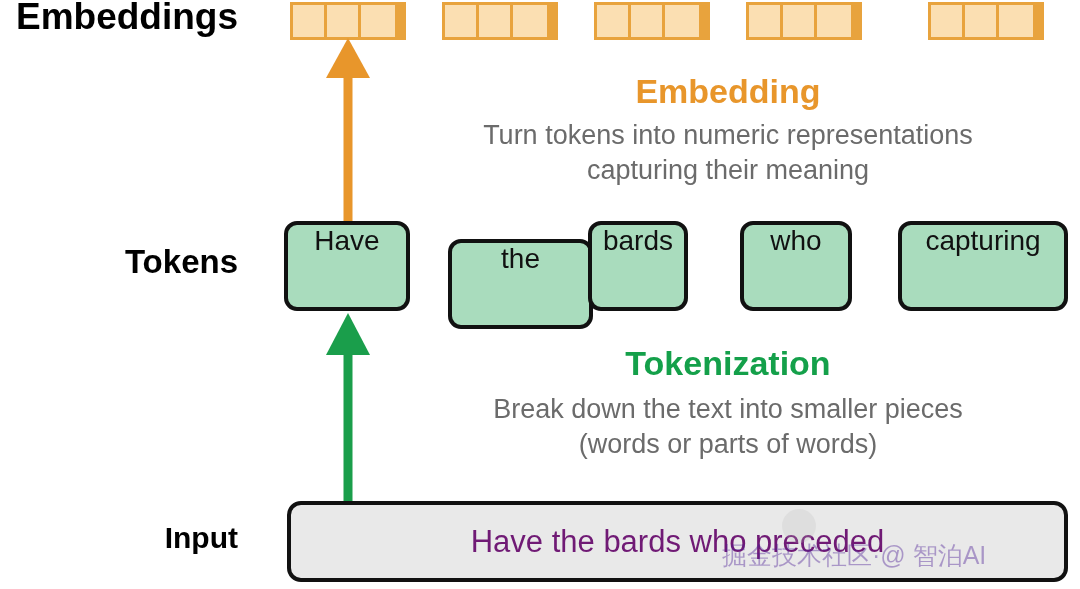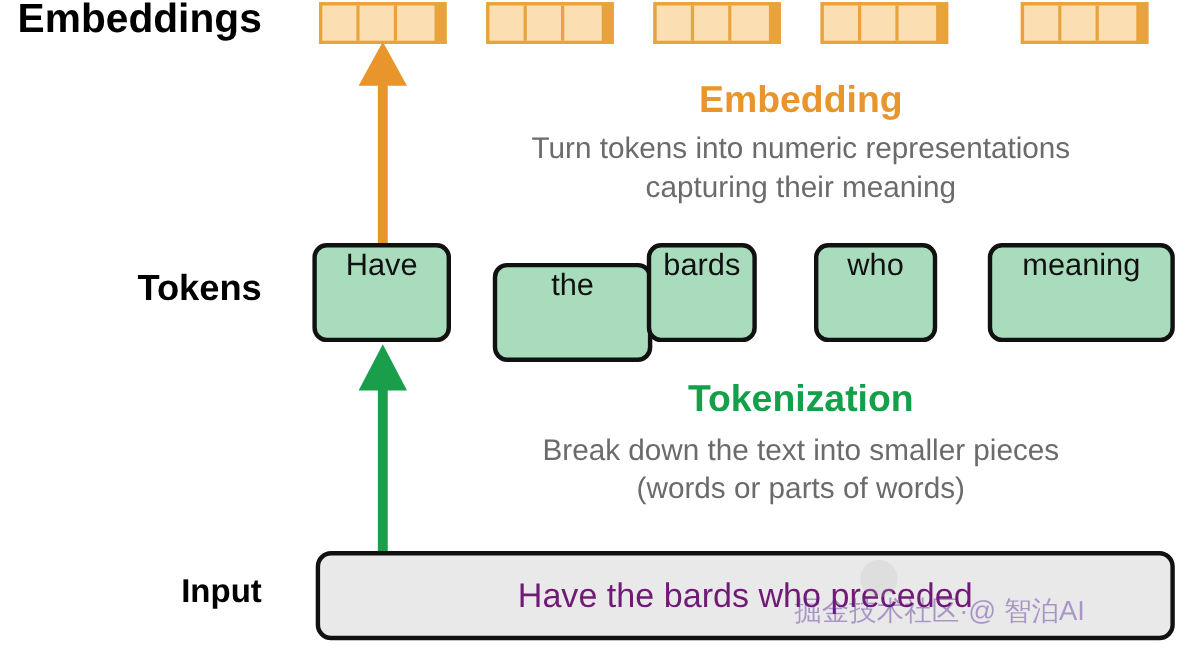--- a/index.html
+++ b/index.html
@@ -225,21 +225,21 @@
       <div class="token-box" style="left: 448px; width: 145px; margin-top: 18px;">
         <span>the</span>
       </div>
       <div class="token-box" style="left: 588px; width: 100px;">
         <span>bards</span>
       </div>
       <div class="token-box" style="left: 740px; width: 112px;">
         <span>who</span>
       </div>
       <div class="token-box" style="left: 898px; width: 170px;">
-        <span>meaning</span>
+        <span>capturing</span>
       </div>
     </div>
 
   <div class="section-heading" id="tokenization-heading">Tokenization</div>
 
   <div class="section-desc" id="tokenization-desc">
     <div>Break down the text into smaller pieces</div>
     <div>(words or parts of words)</div>
   </div>
 

